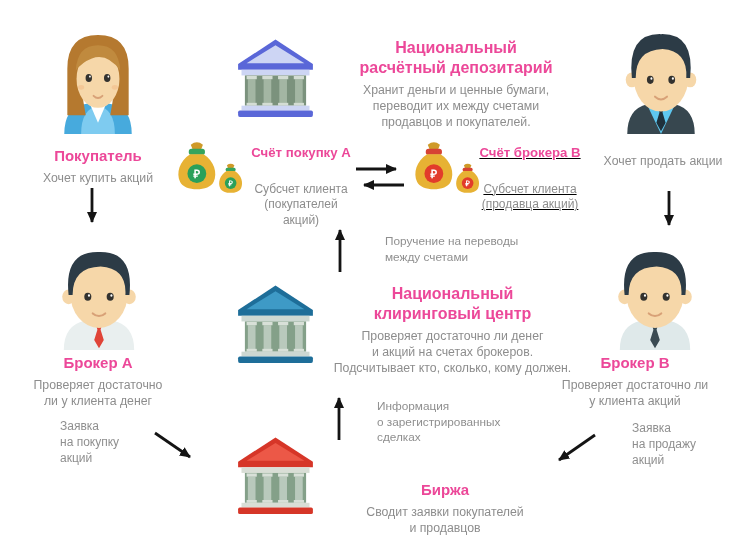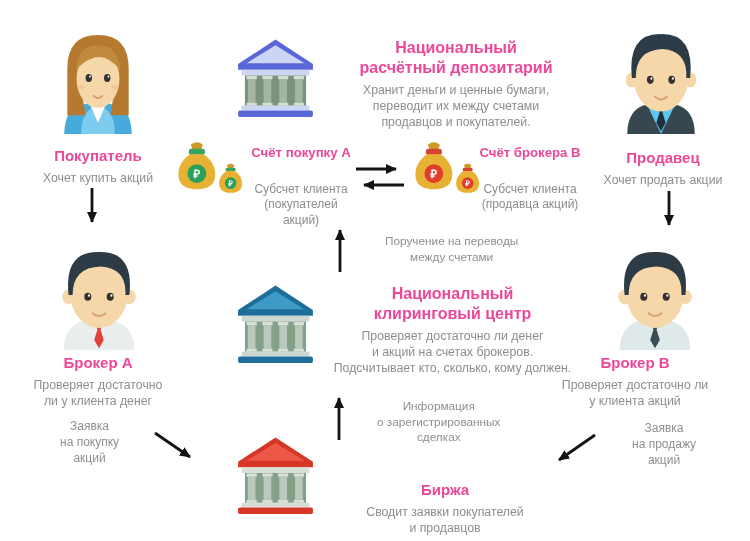--- a/index.html
+++ b/index.html
@@ -7,21 +7,21 @@
     position:relative;width:750px;height:541px;background:#ffffff;overflow:hidden;
     font-family:"Liberation Sans","DejaVu Sans",sans-serif;
   }
   .abs{position:absolute;}
   .node-label{position:absolute;text-align:center;}
   .title{font-weight:bold;font-size:15px;color:#ec4899;line-height:1.25;white-space:pre-line;text-align:center;}
   .big-title{font-size:16px;}
   .small-title{font-size:13.2px;}
   .sub{font-size:12.3px;color:#8d8d8d;line-height:1.3;margin-top:5px;white-space:pre-line;}
   .sub-sm{font-size:12px;margin-top:20px;}
-  .note{position:absolute;font-size:11.8px;color:#8f8f8f;line-height:1.32;white-space:pre-line;text-align:center;}
+  .note{position:absolute;font-size:11.8px;color:#8f8f8f;line-height:1.32;white-space:pre-line;text-align:left;}
   svg{display:block;}
   .arrow-layer{position:absolute;left:0;top:0;}
 </style>
 </head>
 <body>
 
 <div class="canvas">
 
   <svg class="arrow-layer" width="750" height="541" viewBox="0 0 750 541" aria-hidden="true">
     <defs>
@@ -228,39 +228,38 @@
       </g>
     </svg>
   </div>
 
   <div class="node-label" style="left:28px;top:147px;width:140px;">
     <div class="title">Покупатель</div>
     <div class="sub">Хочет купить акций</div>
   </div>
 
   <div class="node-label" style="left:593px;top:149px;width:140px;">
-    <div class="title">Продавец</div>
     <div class="sub">Хочет продать акции</div>
   </div>
 
   <div class="node-label" style="left:350px;top:38px;width:212px;">
     <div class="title big-title">Национальный
 расчётный депозитарий</div>
     <div class="sub">Хранит деньги и ценные бумаги,
 переводит их между счетами
 продавцов и покупателей.</div>
   </div>
 
   <div class="node-label" style="left:247px;top:145px;width:108px;">
     <div class="title small-title">Счёт покупку A</div>
     <div class="sub sub-sm">Субсчет клиента
 (покупателей акций)</div>
   </div>
 
-  <div class="node-label" style="left:476px;top:145px;width:108px;">
+  <div class="node-label" style="left:476px;top:145px;width:108px;text-decoration:underline;">
     <div class="title small-title">Счёт брокера B</div>
     <div class="sub sub-sm">Субсчет клиента
 (продавца акций)</div>
   </div>
 
   <div class="node-label" style="left:330px;top:284px;width:245px;">
     <div class="title big-title">Национальный
 клиринговый центр</div>
     <div class="sub">Проверяет достаточно ли денег
 и акций на счетах брокеров.

